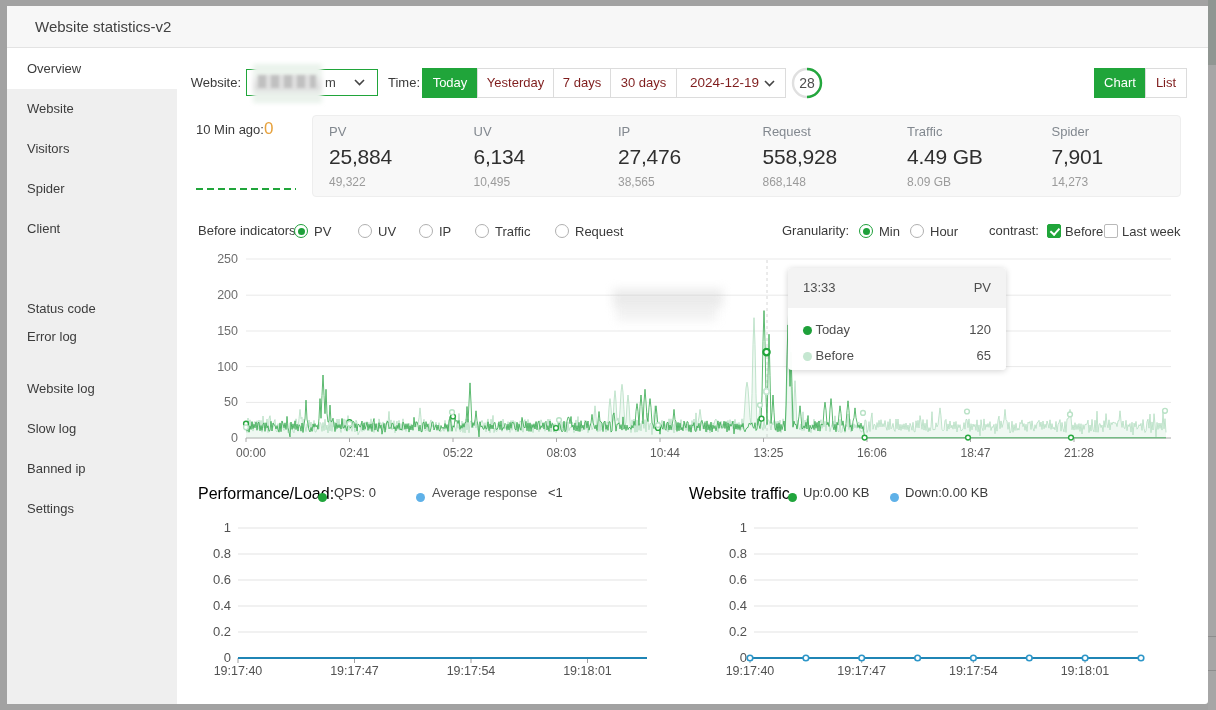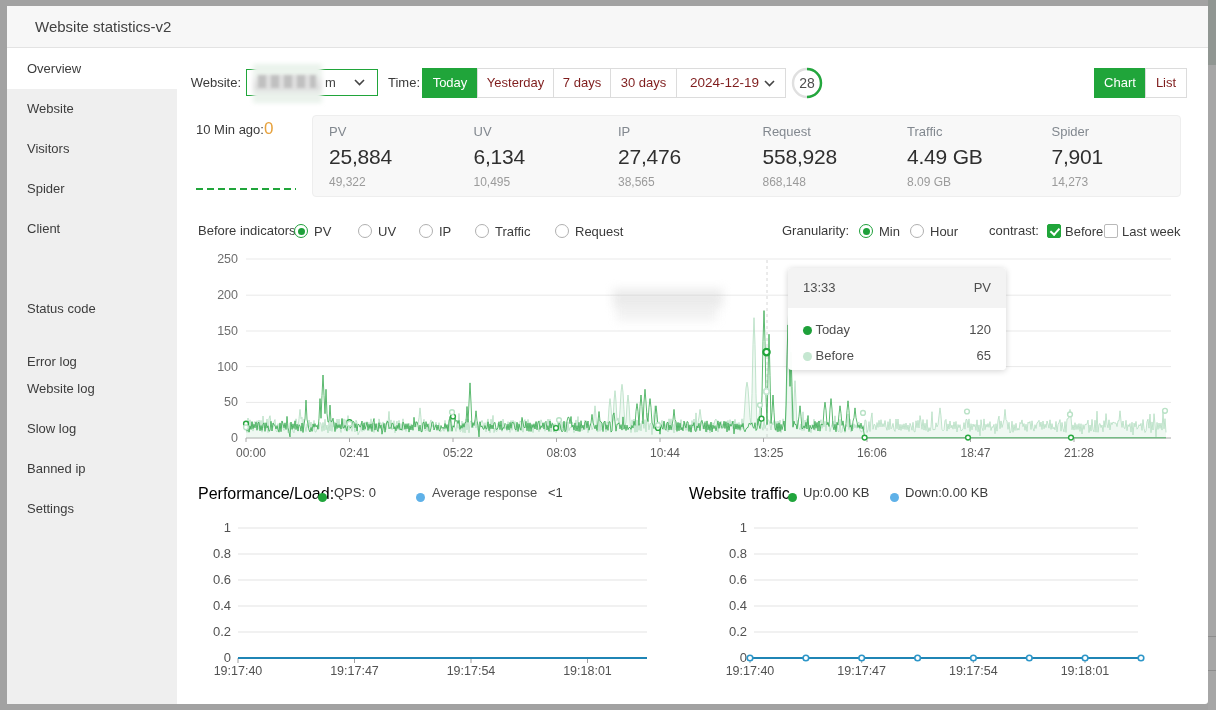--- a/index.html
+++ b/index.html
@@ -44,21 +44,21 @@
 <div class="hdr">
     <div class="title">Website statistics-v2</div>
   </div>
 <div class="sidebar">
   <div class="mitem" style="top:40px">Website</div>
   <div class="mitem on" style="top:0px">Overview</div>
   <div class="mitem" style="top:80px">Visitors</div>
   <div class="mitem" style="top:120px">Spider</div>
   <div class="mitem" style="top:160px">Client</div>
   <div class="mitem" style="top:240px">Status code</div>
-  <div class="mitem" style="top:293px">Error log</div>
+  <div class="mitem" style="top:268px">Error log</div>
   <div class="mitem" style="top:320px">Website log</div>
   <div class="mitem" style="top:400px">Banned ip</div>
   <div class="mitem" style="top:360px">Slow log</div>
   <div class="mitem" style="top:440px">Settings</div>
 </div>
 
 <div class="abs lbl" style="left:184px;top:68px;width:57px;text-align:right;">Website:</div>
 <div class="sel" style="left:246px;top:69px;width:132px;"></div>
 <div class="abs" style="left:253px;top:64px;width:69px;height:39px;background:linear-gradient(180deg,#e8f2ea 0%,#eef5ef 25%,#e5e5e5 45%,#dedede 60%,#ecf3ed 80%,#e9f2eb 100%);filter:blur(2px);"></div>
 <div class="abs" style="left:258px;top:75px;width:58px;height:13px;background:repeating-linear-gradient(90deg,#c0c0c0 0 8px,#dedede 8px 13px);filter:blur(1.8px);"></div>

